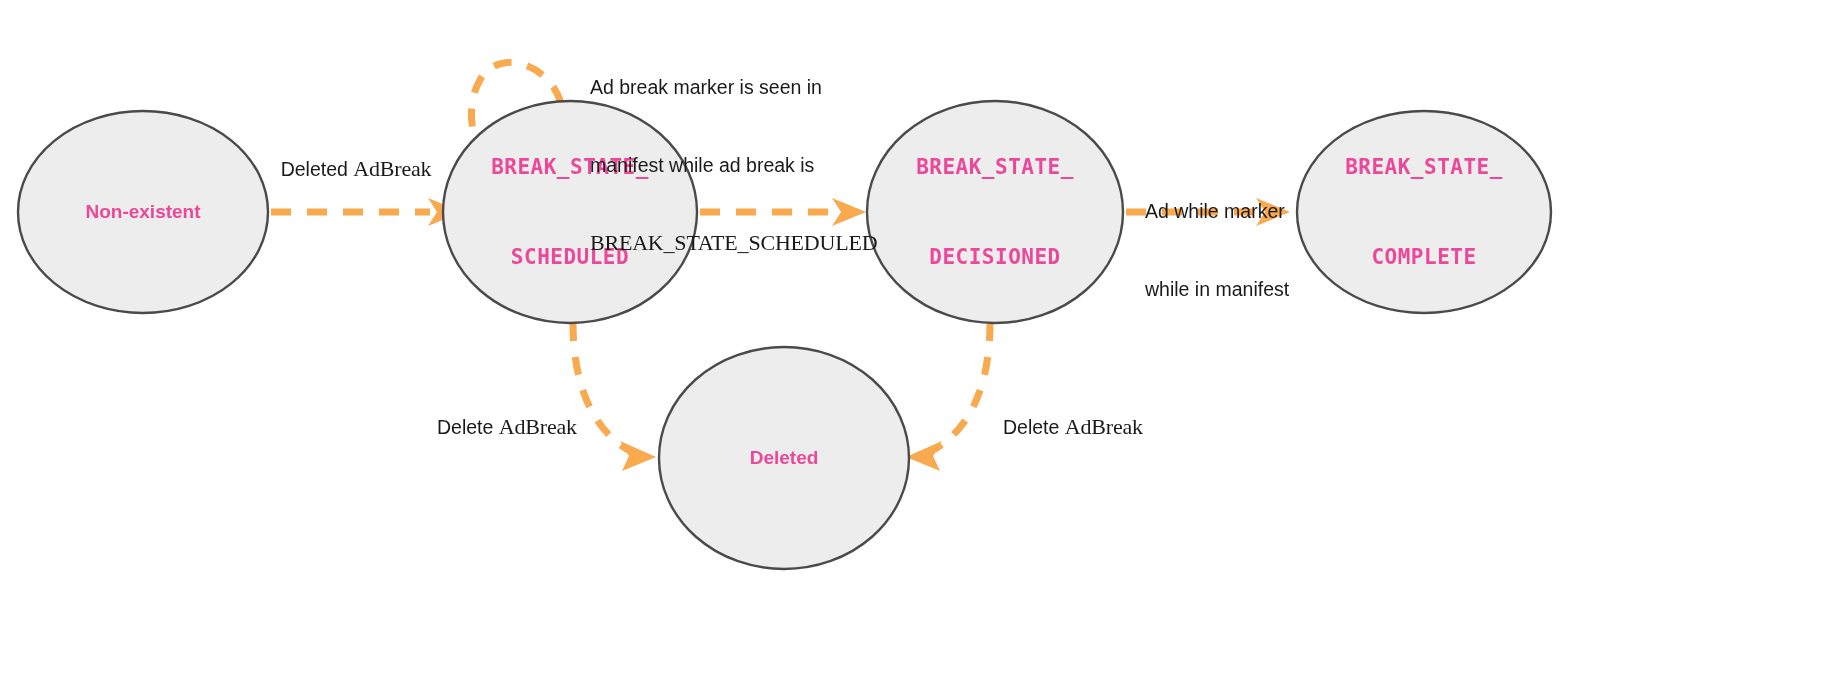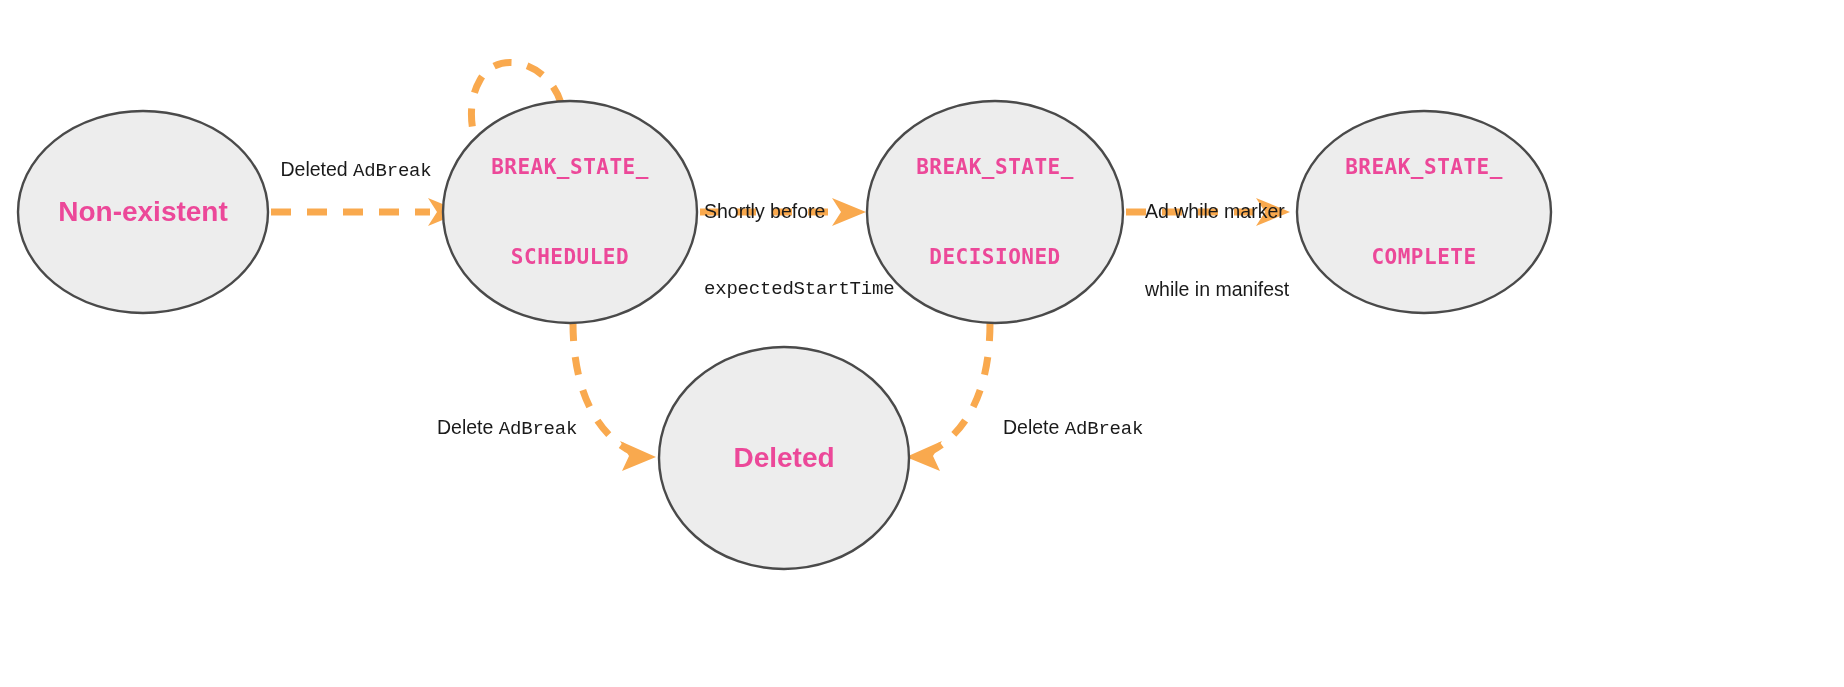--- a/index.html
+++ b/index.html
@@ -51,42 +51,42 @@
     line-height: 30px;
     color: #ec4899;
     letter-spacing: 0.5px;
     white-space: pre;
     transform: translate(-50%, -50%);
     pointer-events: none;
   }
   .node-label.plain {
     font-family: "Liberation Sans", sans-serif;
     font-weight: bold;
-    font-size: 28px;
+    font-size: 19px;
     letter-spacing: 0;
   }
   .edge-label {
     position: absolute;
     font-family: "Liberation Sans", sans-serif;
     font-size: 19.5px;
     line-height: 26px;
     color: #1a1a1a;
     white-space: pre;
     pointer-events: none;
   }
   .edge-label.center {
     transform: translate(-50%, 0);
     text-align: center;
   }
   .edge-label.left {
     text-align: left;
   }
   .mono {
-    font-family: Liberation Mono, monospace;
-    font-size: 19px;
+    font-family: Liberation Serif, serif;
+    font-size: 22px;
     letter-spacing: -0.2px;
   }
 </style>
 </head>
 <body>
 
 <div id="diagram-root">
 
   <svg class="diagram-canvas" viewBox="0 0 1844 687">
 
@@ -141,25 +141,26 @@
 
   <div class="node-label" style="left:1424px; top:212px;">
     <div>BREAK_STATE_</div>
     <div>COMPLETE</div>
   </div>
 
   <div class="node-label plain" style="left:784px; top:458px;">Deleted</div>
 
   <div class="edge-label center" style="left:356px; top:156px;"><span>Deleted </span><span class="mono">AdBreak</span></div>
 
+  <div class="edge-label left" style="left:590px; top:22px;">
+    <div>Ad break marker is seen in</div>
+    <div>manifest while ad break is</div>
+    <div class="mono">BREAK_STATE_SCHEDULED</div>
+  </div>
 
-  <div class="edge-label left" style="left:704px; top:146px;">
-    <div>Shortly before</div>
-    <div class="mono">expectedStartTime</div>
-  </div>
 
   <div class="edge-label left" style="left:1145px; top:146px;">
     <div>Ad while marker</div>
     <div>while in manifest</div>
   </div>
 
   <div class="edge-label left" style="left:437px; top:414px;"><span>Delete </span><span class="mono">AdBreak</span></div>
 
   <div class="edge-label left" style="left:1003px; top:414px;"><span>Delete </span><span class="mono">AdBreak</span></div>
 

